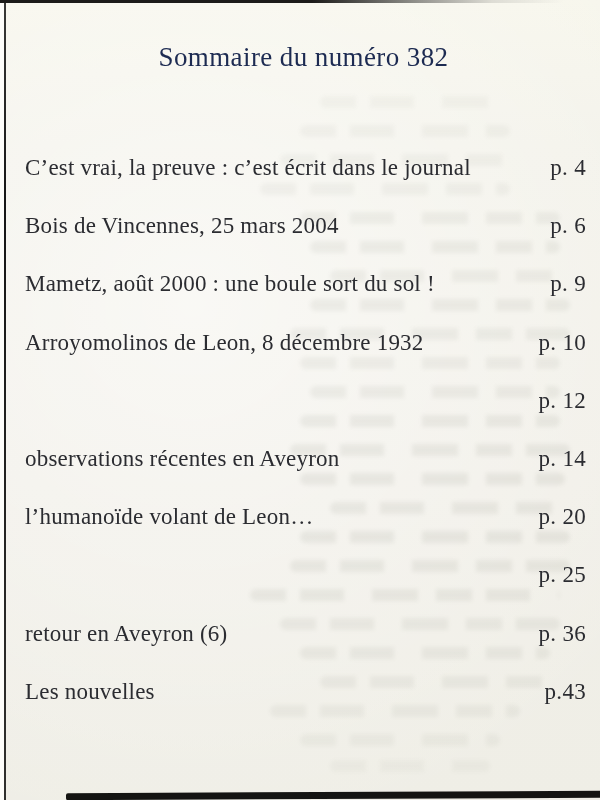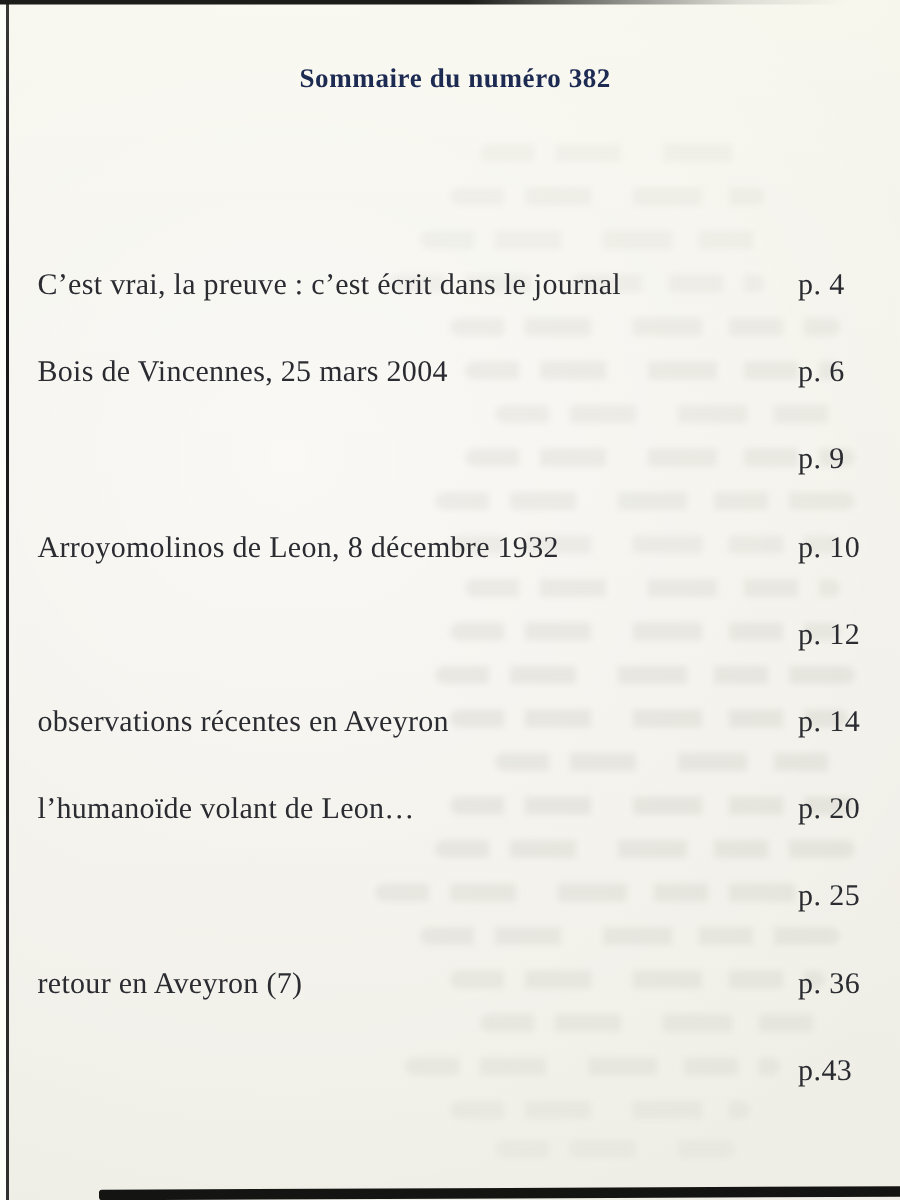--- a/index.html
+++ b/index.html
@@ -52,52 +52,51 @@
     width: 4px; height: 800px;
     background: #fdfdfa;
   }
 
   
   .toc-title {
     position: absolute;
     left: 7px; right: 0;
     top: 42px;
     text-align: center;
-    font-size: 18px;
-    font-weight: bold;
+    font-size: 27px;
+    font-weight: normal;
     letter-spacing: 0.4px;
     color: var(--title, #1d2b52);
   }
 
   
   .toc-list {
     position: absolute;
     left: 25px;
     right: 14px;
     top: 155px;
   }
   .toc-row {
     display: flex;
     align-items: baseline;
     height: 58.2px;
-    font-size: 20px;
+    font-size: 23px;
     color: var(--body-text, #2b2c31);
   }
   .toc-row .label {
     flex: 1 1 auto;
     letter-spacing: 0.2px;
     white-space: nowrap;
   }
   .toc-row .pageno {
     flex: 0 0 auto;
     min-width: 54px;
     margin-left: auto;
-    text-align: left;
+    text-align: right;
     letter-spacing: 0.3px;
-    margin-top: 24px;
   }
 
   
   .bleed-layer {
     position: absolute;
     inset: 0;
     pointer-events: none;
   }
   .bleed {
     position: absolute;
@@ -154,20 +153,21 @@
     <span class="label">C’est vrai, la preuve : c’est écrit dans le journal</span>
     <span class="pageno">p. 4</span>
   </div>
 
   <div class="toc-row">
     <span class="label">Bois de Vincennes, 25 mars 2004</span>
     <span class="pageno">p. 6</span>
   </div>
 
   <div class="toc-row">
+    <span class="label">Mametz, août 2000 : une boule sort du sol !</span>
     <span class="pageno">p. 9</span>
   </div>
 
   <div class="toc-row">
     <span class="label">Arroyomolinos de Leon, 8 décembre 1932</span>
     <span class="pageno">p. 10</span>
   </div>
 
   <div class="toc-row">
     <span class="pageno">p. 12</span>
@@ -181,22 +181,23 @@
   <div class="toc-row">
     <span class="label">l’humanoïde volant de Leon…</span>
     <span class="pageno">p. 20</span>
   </div>
 
   <div class="toc-row">
     <span class="pageno">p. 25</span>
   </div>
 
   <div class="toc-row">
-    <span class="label">retour en Aveyron (7)</span>
+    <span class="label">retour en Aveyron (6)</span>
     <span class="pageno">p. 36</span>
   </div>
 
   <div class="toc-row">
+    <span class="label">Les nouvelles</span>
     <span class="pageno">p.43</span>
   </div>
 </div>
 
 </div>
 
 </body></html>

